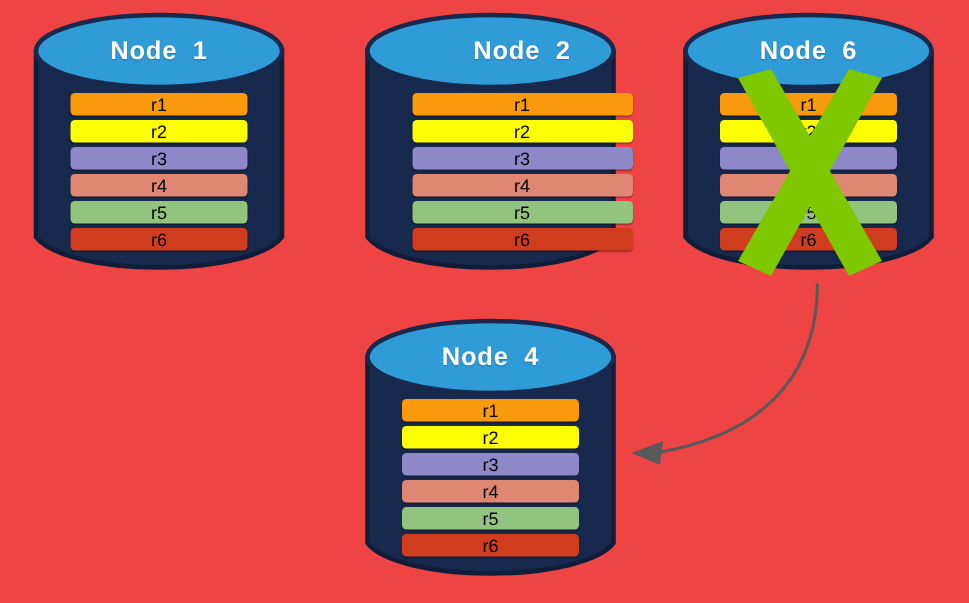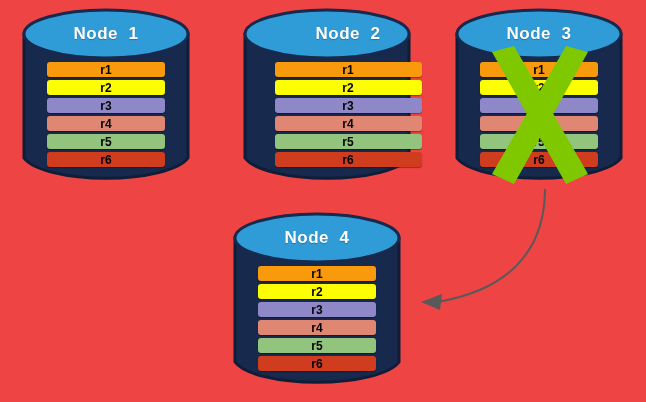--- a/index.html
+++ b/index.html
@@ -49,21 +49,21 @@
     align-items: center;
   }
   .row {
     width: 70%;
     height: 15px;
     border-radius: 3px;
     display: flex;
     align-items: center;
     justify-content: center;
     color: #000000;
-    font-weight: bold;
+    font-weight: normal;
     font-size: 12px;
     line-height: 1;
     box-shadow: 0 1px 1px rgba(0,0,0,0.35);
   }
 
   
   .cross {
     position: absolute;
     pointer-events: none;
   }
@@ -138,21 +138,21 @@
           <span>r6</span>
         </div>
     </div>
   </div>
 
   <div class="node" style="left:455px; top:8px; width:168px; height:178px;">
     <svg class="node-svg" width="168" height="178" viewBox="0 0 168 178">
       <path d="M2,26 L2,150 A84,26 0 0 0 166,150 L166,26 Z" fill="#17294d" stroke="#0f1d38" stroke-width="3"></path>
       <ellipse cx="84" cy="26" rx="82" ry="24" fill="#2f9bd7" stroke="#17294d" stroke-width="3"></ellipse>
     </svg>
-    <div class="node-title" style="top:16px;">Node  3</div>
+    <div class="node-title" style="top:16px;">Node  6</div>
     <div class="rows" style="top:54px;">
       <div class="row" style="background:#f99a0c;">
           <span>r1</span>
         </div>
       <div class="row" style="background:#fdfd04;">
           <span>r2</span>
         </div>
       <div class="row" style="background:#8e88c8;">
           <span>r3</span>
         </div>
@@ -168,21 +168,21 @@
     </div>
 
     <svg class="cross" style="left:33px; top:38px;" width="104" height="140" viewBox="0 0 104 140">
       <g fill="#7fc800">
         <polygon points="4,6 26,0 100,128 78,138"></polygon>
         <polygon points="100,6 78,0 4,128 26,138"></polygon>
       </g>
     </svg>
   </div>
 
-  <div class="node" style="left:233px; top:212px; width:168px; height:178px;">
+  <div class="node" style="left:243px; top:212px; width:168px; height:178px;">
     <svg class="node-svg" width="168" height="178" viewBox="0 0 168 178">
       <path d="M2,26 L2,150 A84,26 0 0 0 166,150 L166,26 Z" fill="#17294d" stroke="#0f1d38" stroke-width="3"></path>
       <ellipse cx="84" cy="26" rx="82" ry="24" fill="#2f9bd7" stroke="#17294d" stroke-width="3"></ellipse>
     </svg>
     <div class="node-title" style="top:16px;">Node  4</div>
     <div class="rows" style="top:54px;">
       <div class="row" style="background:#f99a0c;">
           <span>r1</span>
         </div>
       <div class="row" style="background:#fdfd04;">

